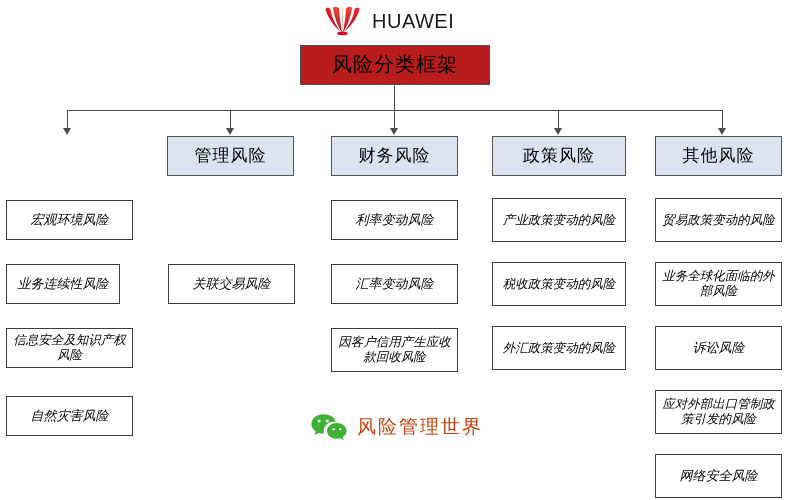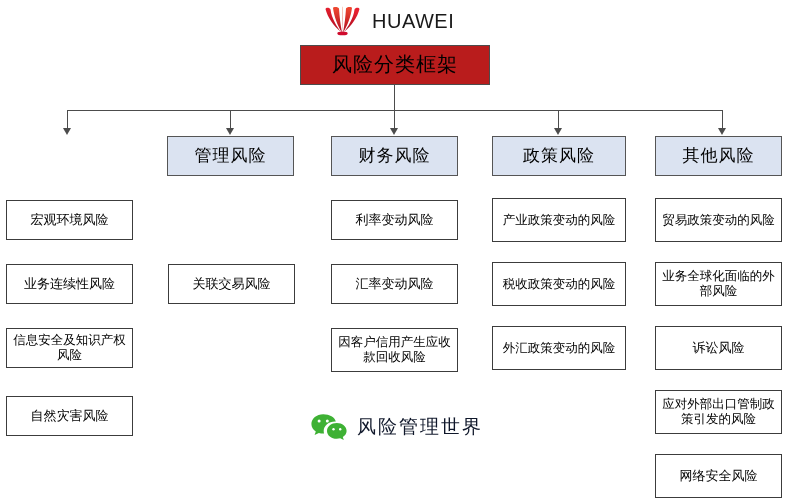--- a/index.html
+++ b/index.html
@@ -65,20 +65,21 @@
     background: #dbe3f1;
     border: 1px solid #555555;
     font-size: 17px;
     letter-spacing: 1px;
   }
   .node-leaf {
     background: #ffffff;
     border: 1px solid #3c3c3c;
     font-size: 13px;
     padding: 2px 3px;
+    font-style: italic;
   }
   .node-leaf.two-line {
     font-size: 12.5px;
   }
 
   
   .conn {
     position: absolute;
     background: #4c4c4c;
   }
@@ -98,21 +99,21 @@
     position: absolute;
     left: 310px;
     top: 412px;
     display: flex;
     align-items: center;
     gap: 9px;
   }
   #wechat-icon { width: 38px; height: 30px; flex: none; }
   #wechat-label {
     font-size: 19px;
-    color: #0f172a;
+    color: #c2410c;
     letter-spacing: 2px;
     white-space: nowrap;
   }
 </style>
 </head>
 <body>
 
 <div id="canvas">
 
   <div id="huawei-logo">
@@ -165,21 +166,21 @@
 
   <div class="conn vline" style="left:558px; top:110px; height:19px;"></div>
   <div class="arrow" style="left:553.5px; top:128px;"></div>
 
   <div class="conn vline" style="left:722px; top:110px; height:19px;"></div>
   <div class="arrow" style="left:717.5px; top:128px;"></div>
 
   <div class="node node-leaf" style="left:6px; top:200px; width:127px; height:40px;">
     <span>宏观环境风险</span>
   </div>
-  <div class="node node-leaf" style="left:6px; top:264px; width:127px; height:40px;">
+  <div class="node node-leaf" style="left:6px; top:264px; width:114px; height:40px;">
     <span>业务连续性风险</span>
   </div>
   <div class="node node-leaf two-line" style="left:6px; top:328px; width:127px; height:40px;">
     <span>信息安全及知识产权风险</span>
   </div>
   <div class="node node-leaf" style="left:6px; top:396px; width:127px; height:40px;">
     <span>自然灾害风险</span>
   </div>
 
   <div class="node node-cat" style="left:167px; top:136px; width:127px; height:40px;">

